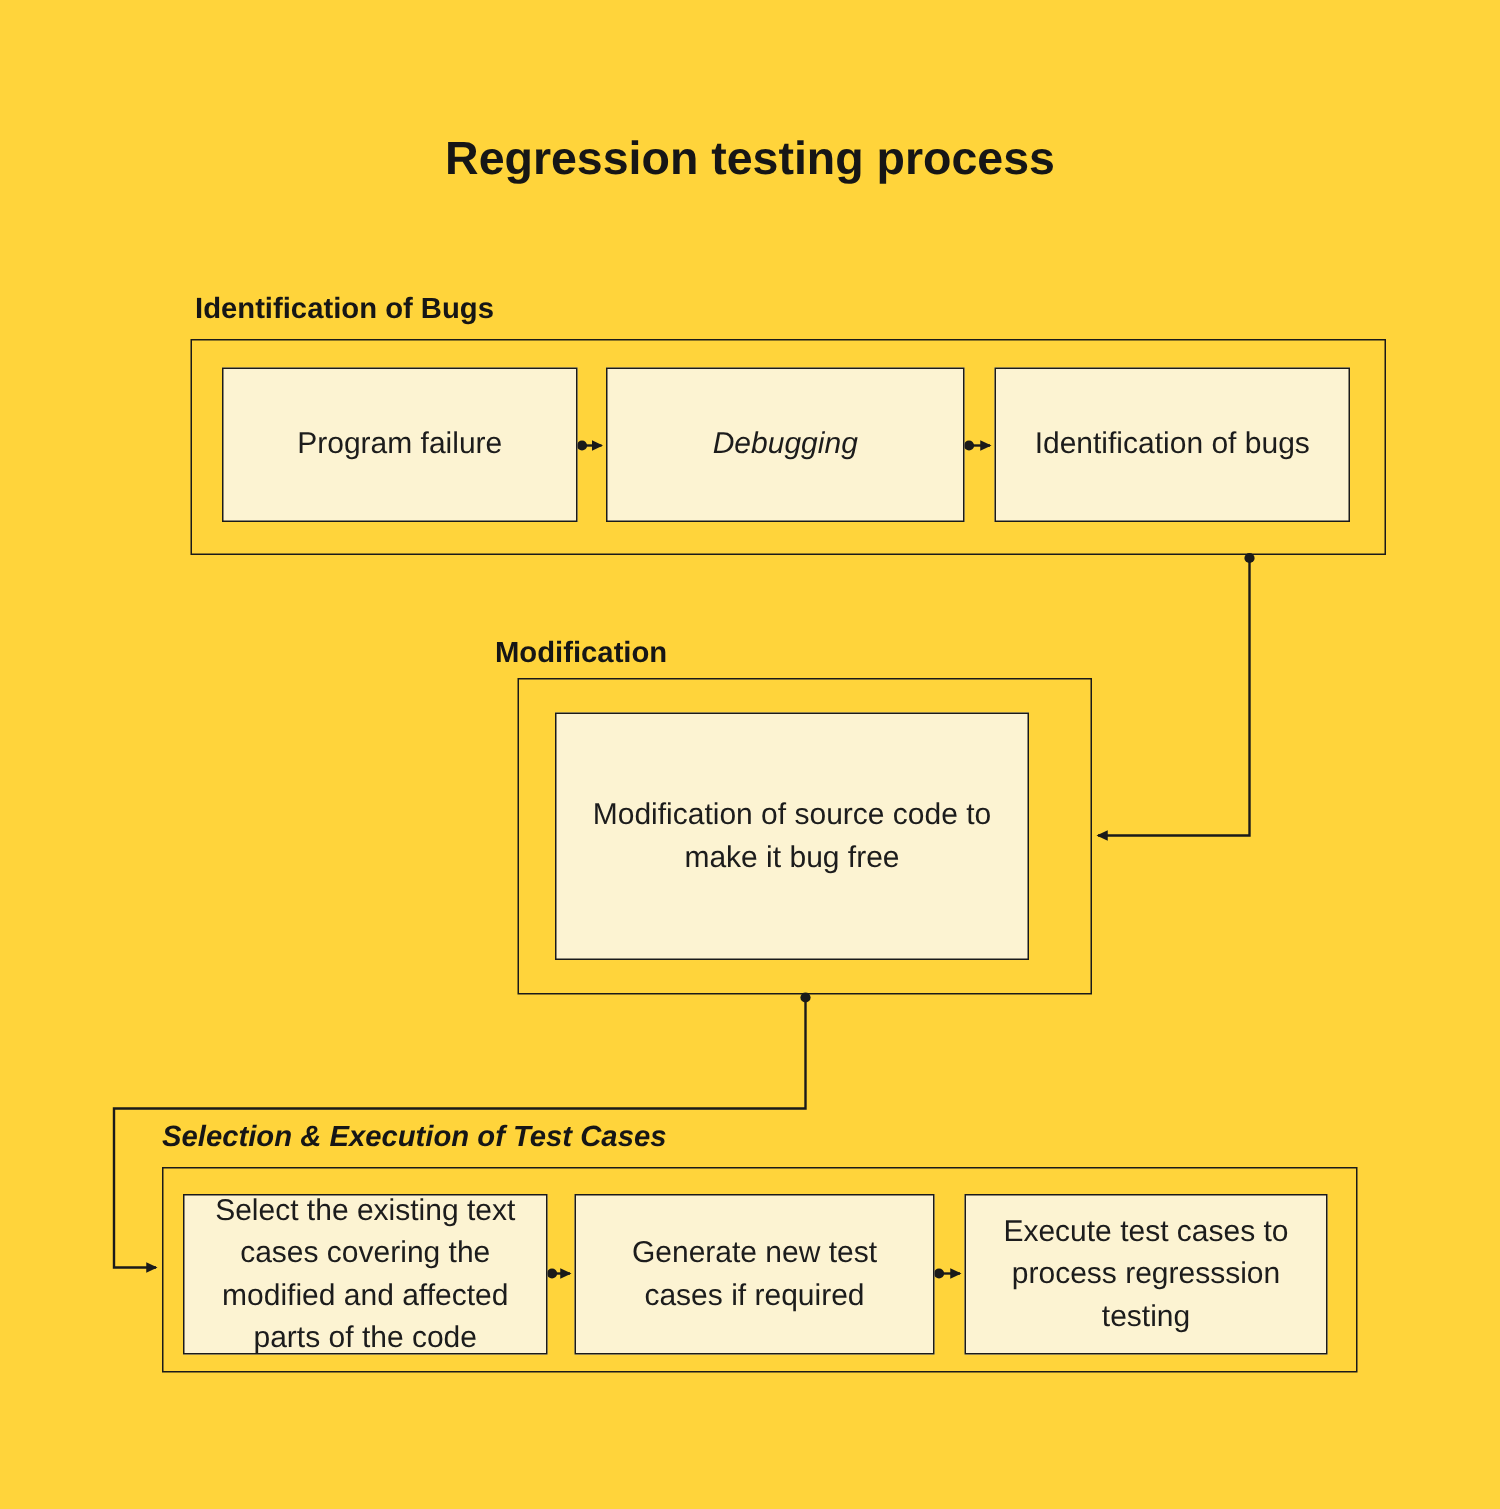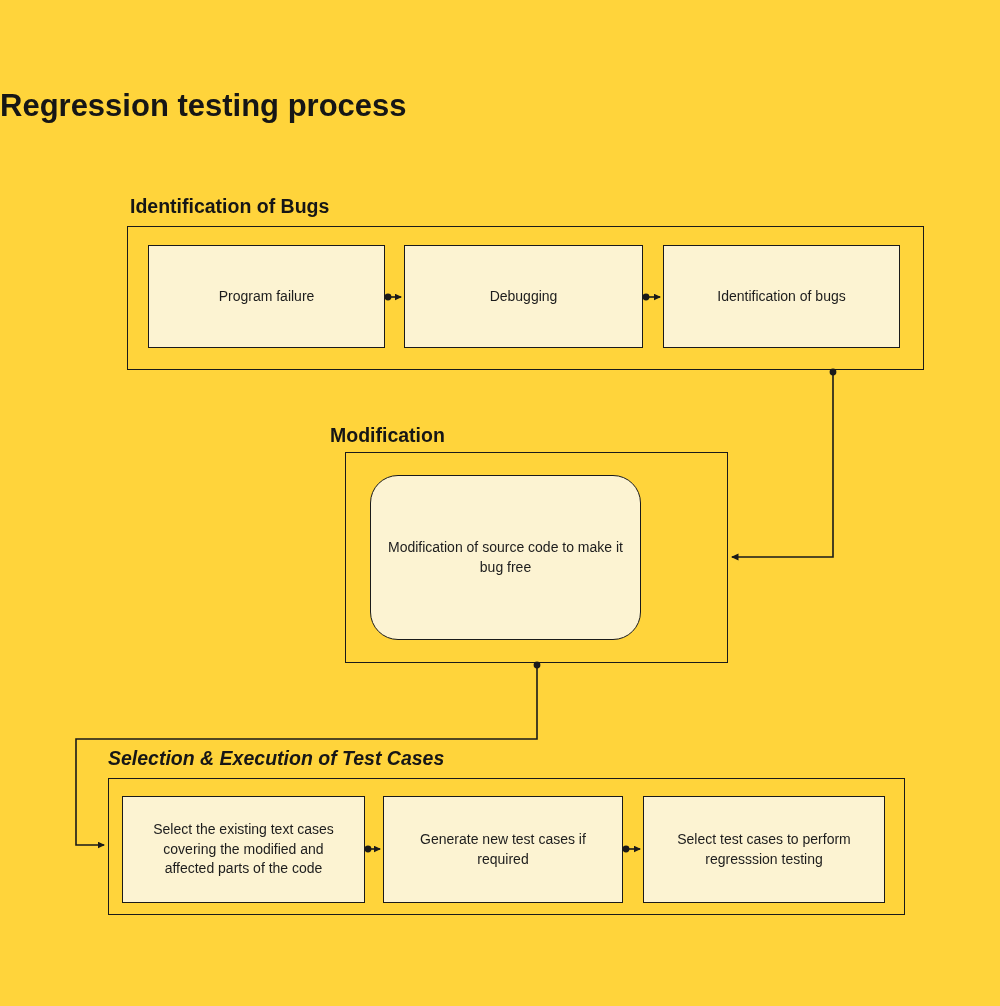--- a/index.html
+++ b/index.html
@@ -19,20 +19,21 @@
     height: 1006px;
     background: var(--background);
     overflow: hidden;
     color: var(--line);
   }
   .title {
     position: absolute;
     left: 0; right: 0;
     top: 88px;
     margin: 0;
+    text-align: center;
     font-size: 31px;
     font-weight: 700;
     color: #161616;
   }
   .group-label {
     position: absolute;
     font-size: 19.5px;
     font-weight: 700;
     color: #161616;
     white-space: nowrap;
@@ -43,38 +44,38 @@
     background: transparent;
   }
   .node {
     position: absolute;
     border: 1.2px solid var(--line);
     background: var(--box-fill);
     display: flex;
     align-items: center;
     justify-content: center;
     text-align: center;
-    font-size: 14px;
+    font-size: 20px;
     line-height: 1.42;
     color: #1c1c1c;
     padding: 6px 16px;
   }
   .node span { display: inline-block; }
   .node .w270 { max-width: 272px; }
   .node .w180 { max-width: 182px; }
   
   #g1-label { left: 130px; top: 195px; }
   #g1-box   { left: 127px; top: 226px; width: 797px; height: 144px; }
   #n1 { left: 148px; top: 245px; width: 237px; height: 103px; }
-  #n2 { left: 404px; top: 245px; width: 239px; height: 103px; }
+  #n2 { left: 404px; top: 245px; width: 239px; height: 103px; font-style: italic; }
   #n3 { left: 663px; top: 245px; width: 237px; height: 103px; }
   
   #g2-label { left: 330px; top: 424px; }
   #g2-box   { left: 345px; top: 452px; width: 383px; height: 211px; }
-  #m1 { left: 370px; top: 475px; width: 271px; height: 165px; border-radius: 28px; }
+  #m1 { left: 370px; top: 475px; width: 316px; height: 165px; }
   
   #g3-label { left: 108px; top: 747px; font-style: italic; }
   #g3-box   { left: 108px; top: 778px; width: 797px; height: 137px; }
   #s1 { left: 122px; top: 796px; width: 243px; height: 107px; }
   #s2 { left: 383px; top: 796px; width: 240px; height: 107px; }
   #s3 { left: 643px; top: 796px; width: 242px; height: 107px; }
 
   .connectors {
     position: absolute;
     left: 0; top: 0;
@@ -143,16 +144,16 @@
 
   <div class="group-label" id="g3-label">Selection &amp; Execution of Test Cases</div>
   <div class="group-box" id="g3-box"></div>
   <div class="node" id="s2">
     <span class="w180">Generate new test cases if required</span>
   </div>
   <div class="node" id="s1">
     <span>Select the existing text cases covering the modified and affected parts of the code</span>
   </div>
   <div class="node" id="s3">
-    <span>Select test cases to perform regresssion testing</span>
+    <span>Execute test cases to process regresssion testing</span>
   </div>
 
 </div>
 
 </body></html>

